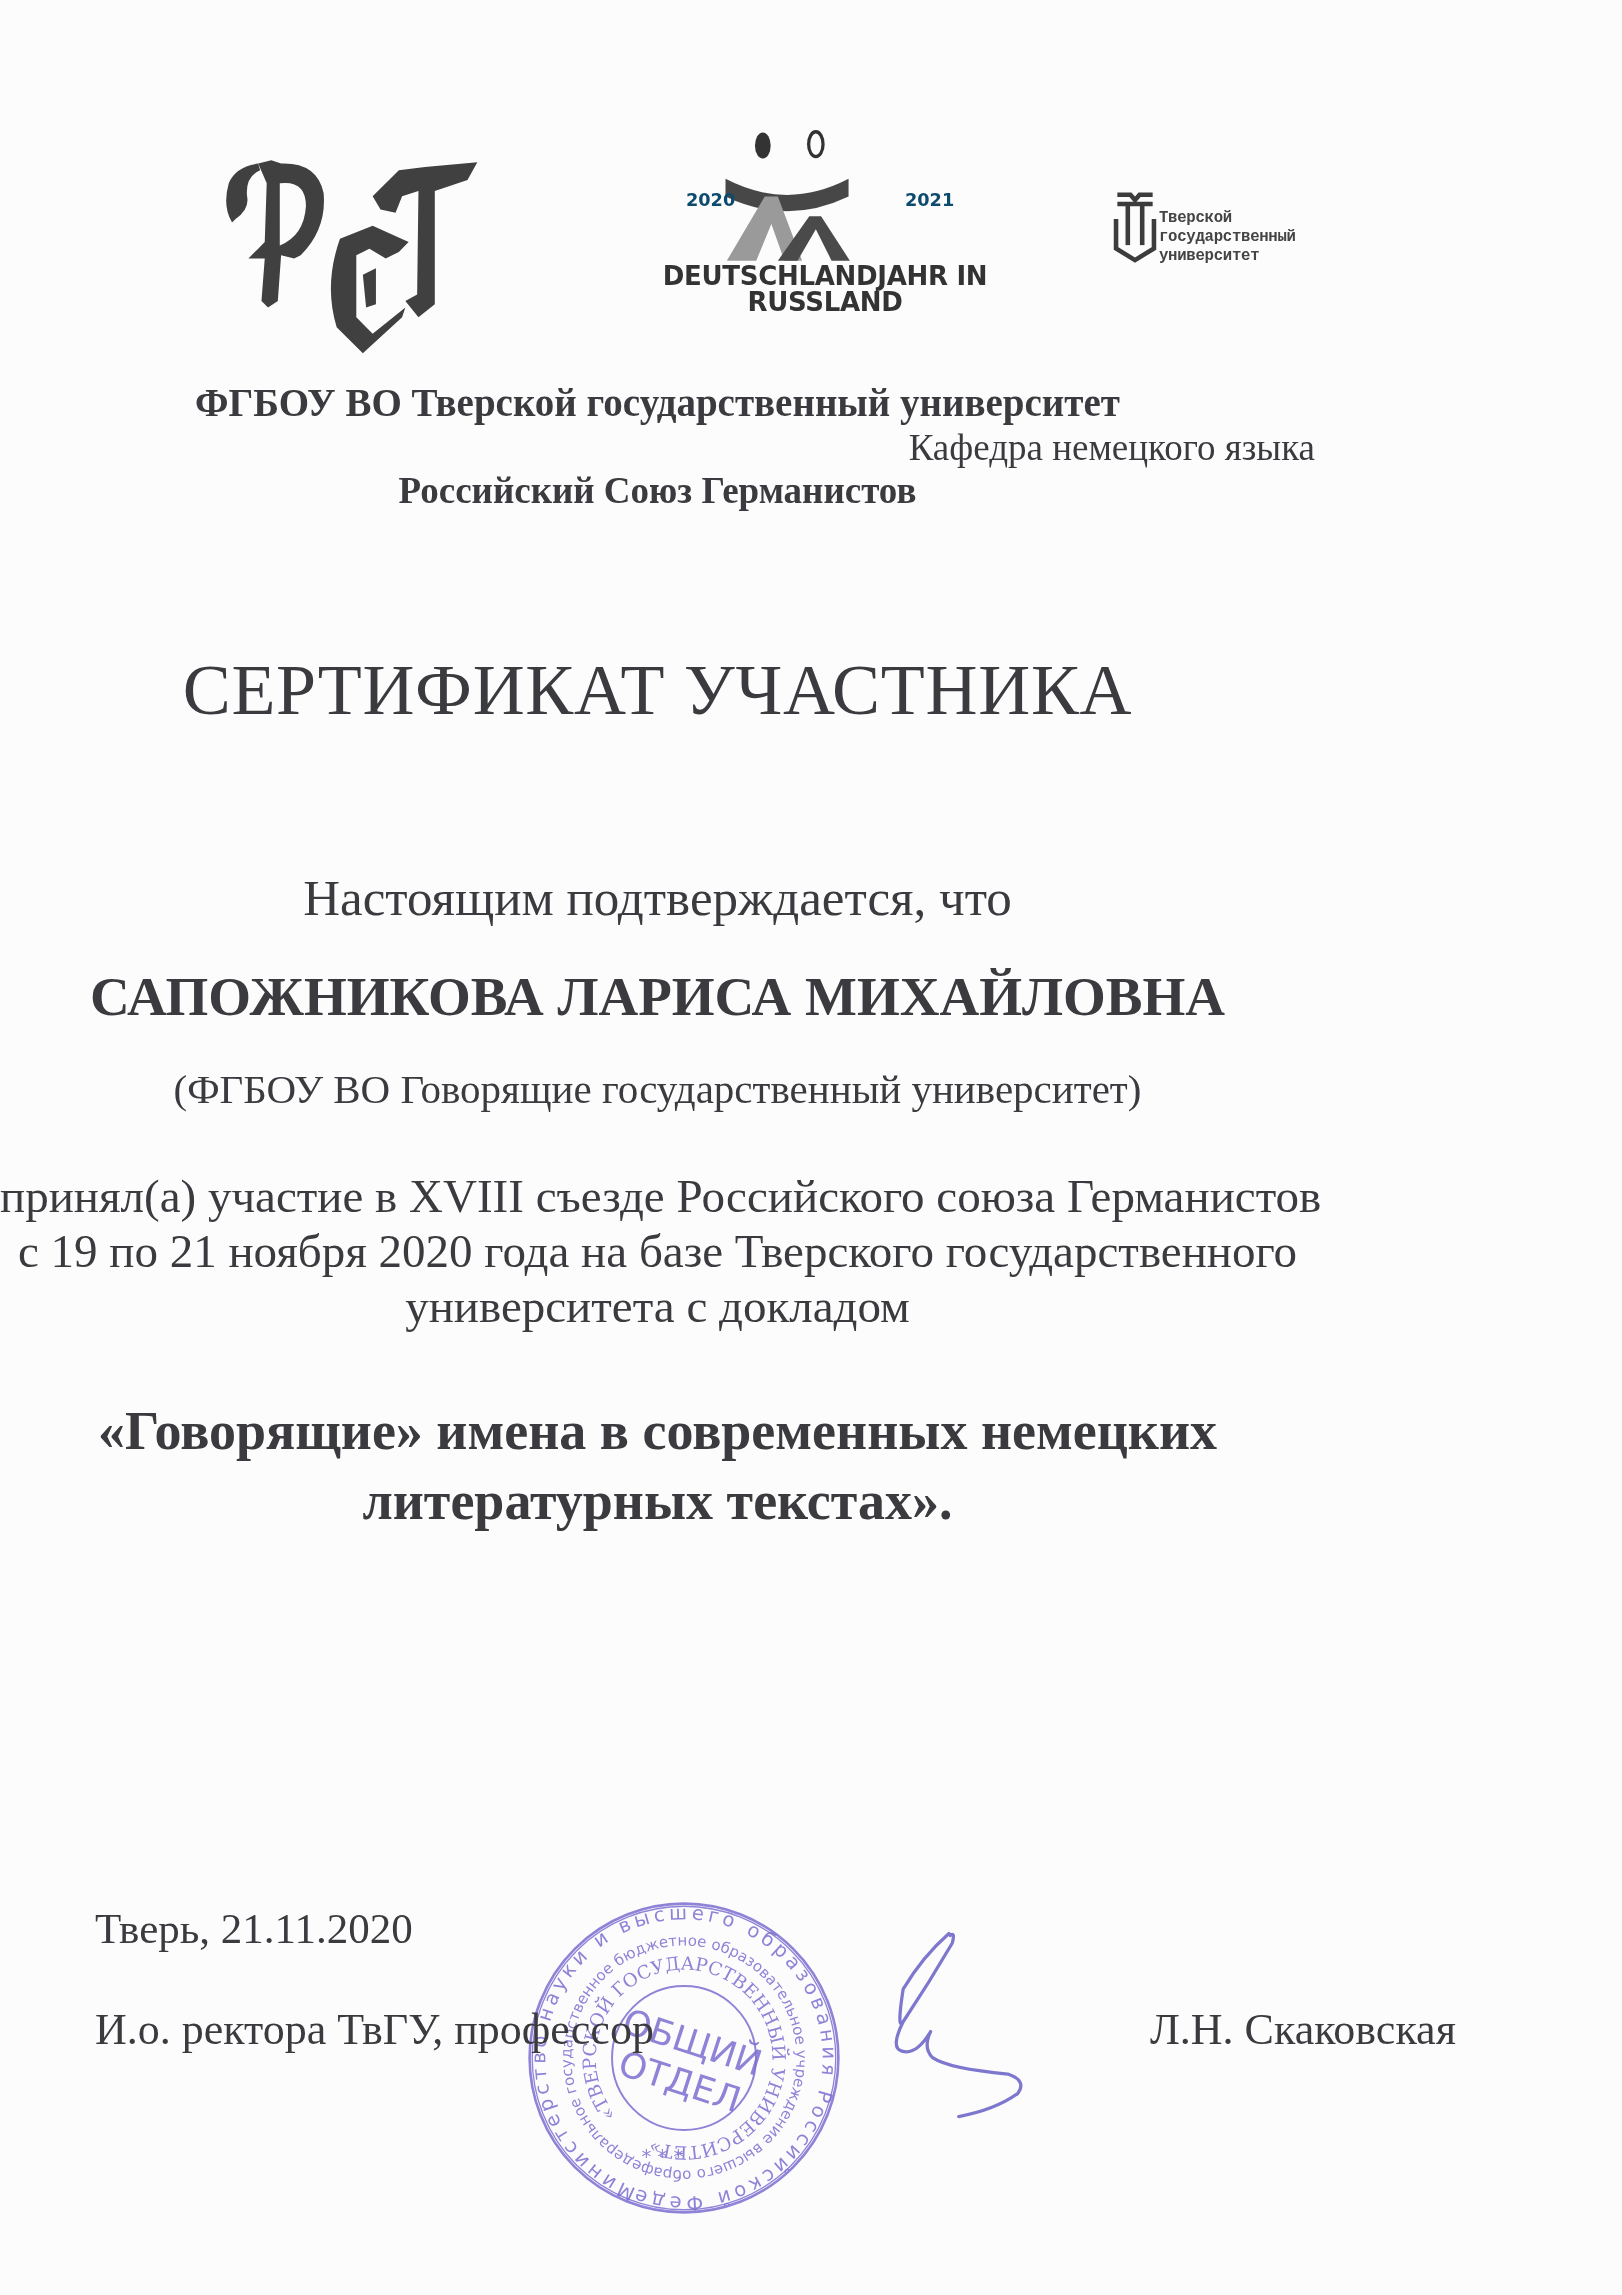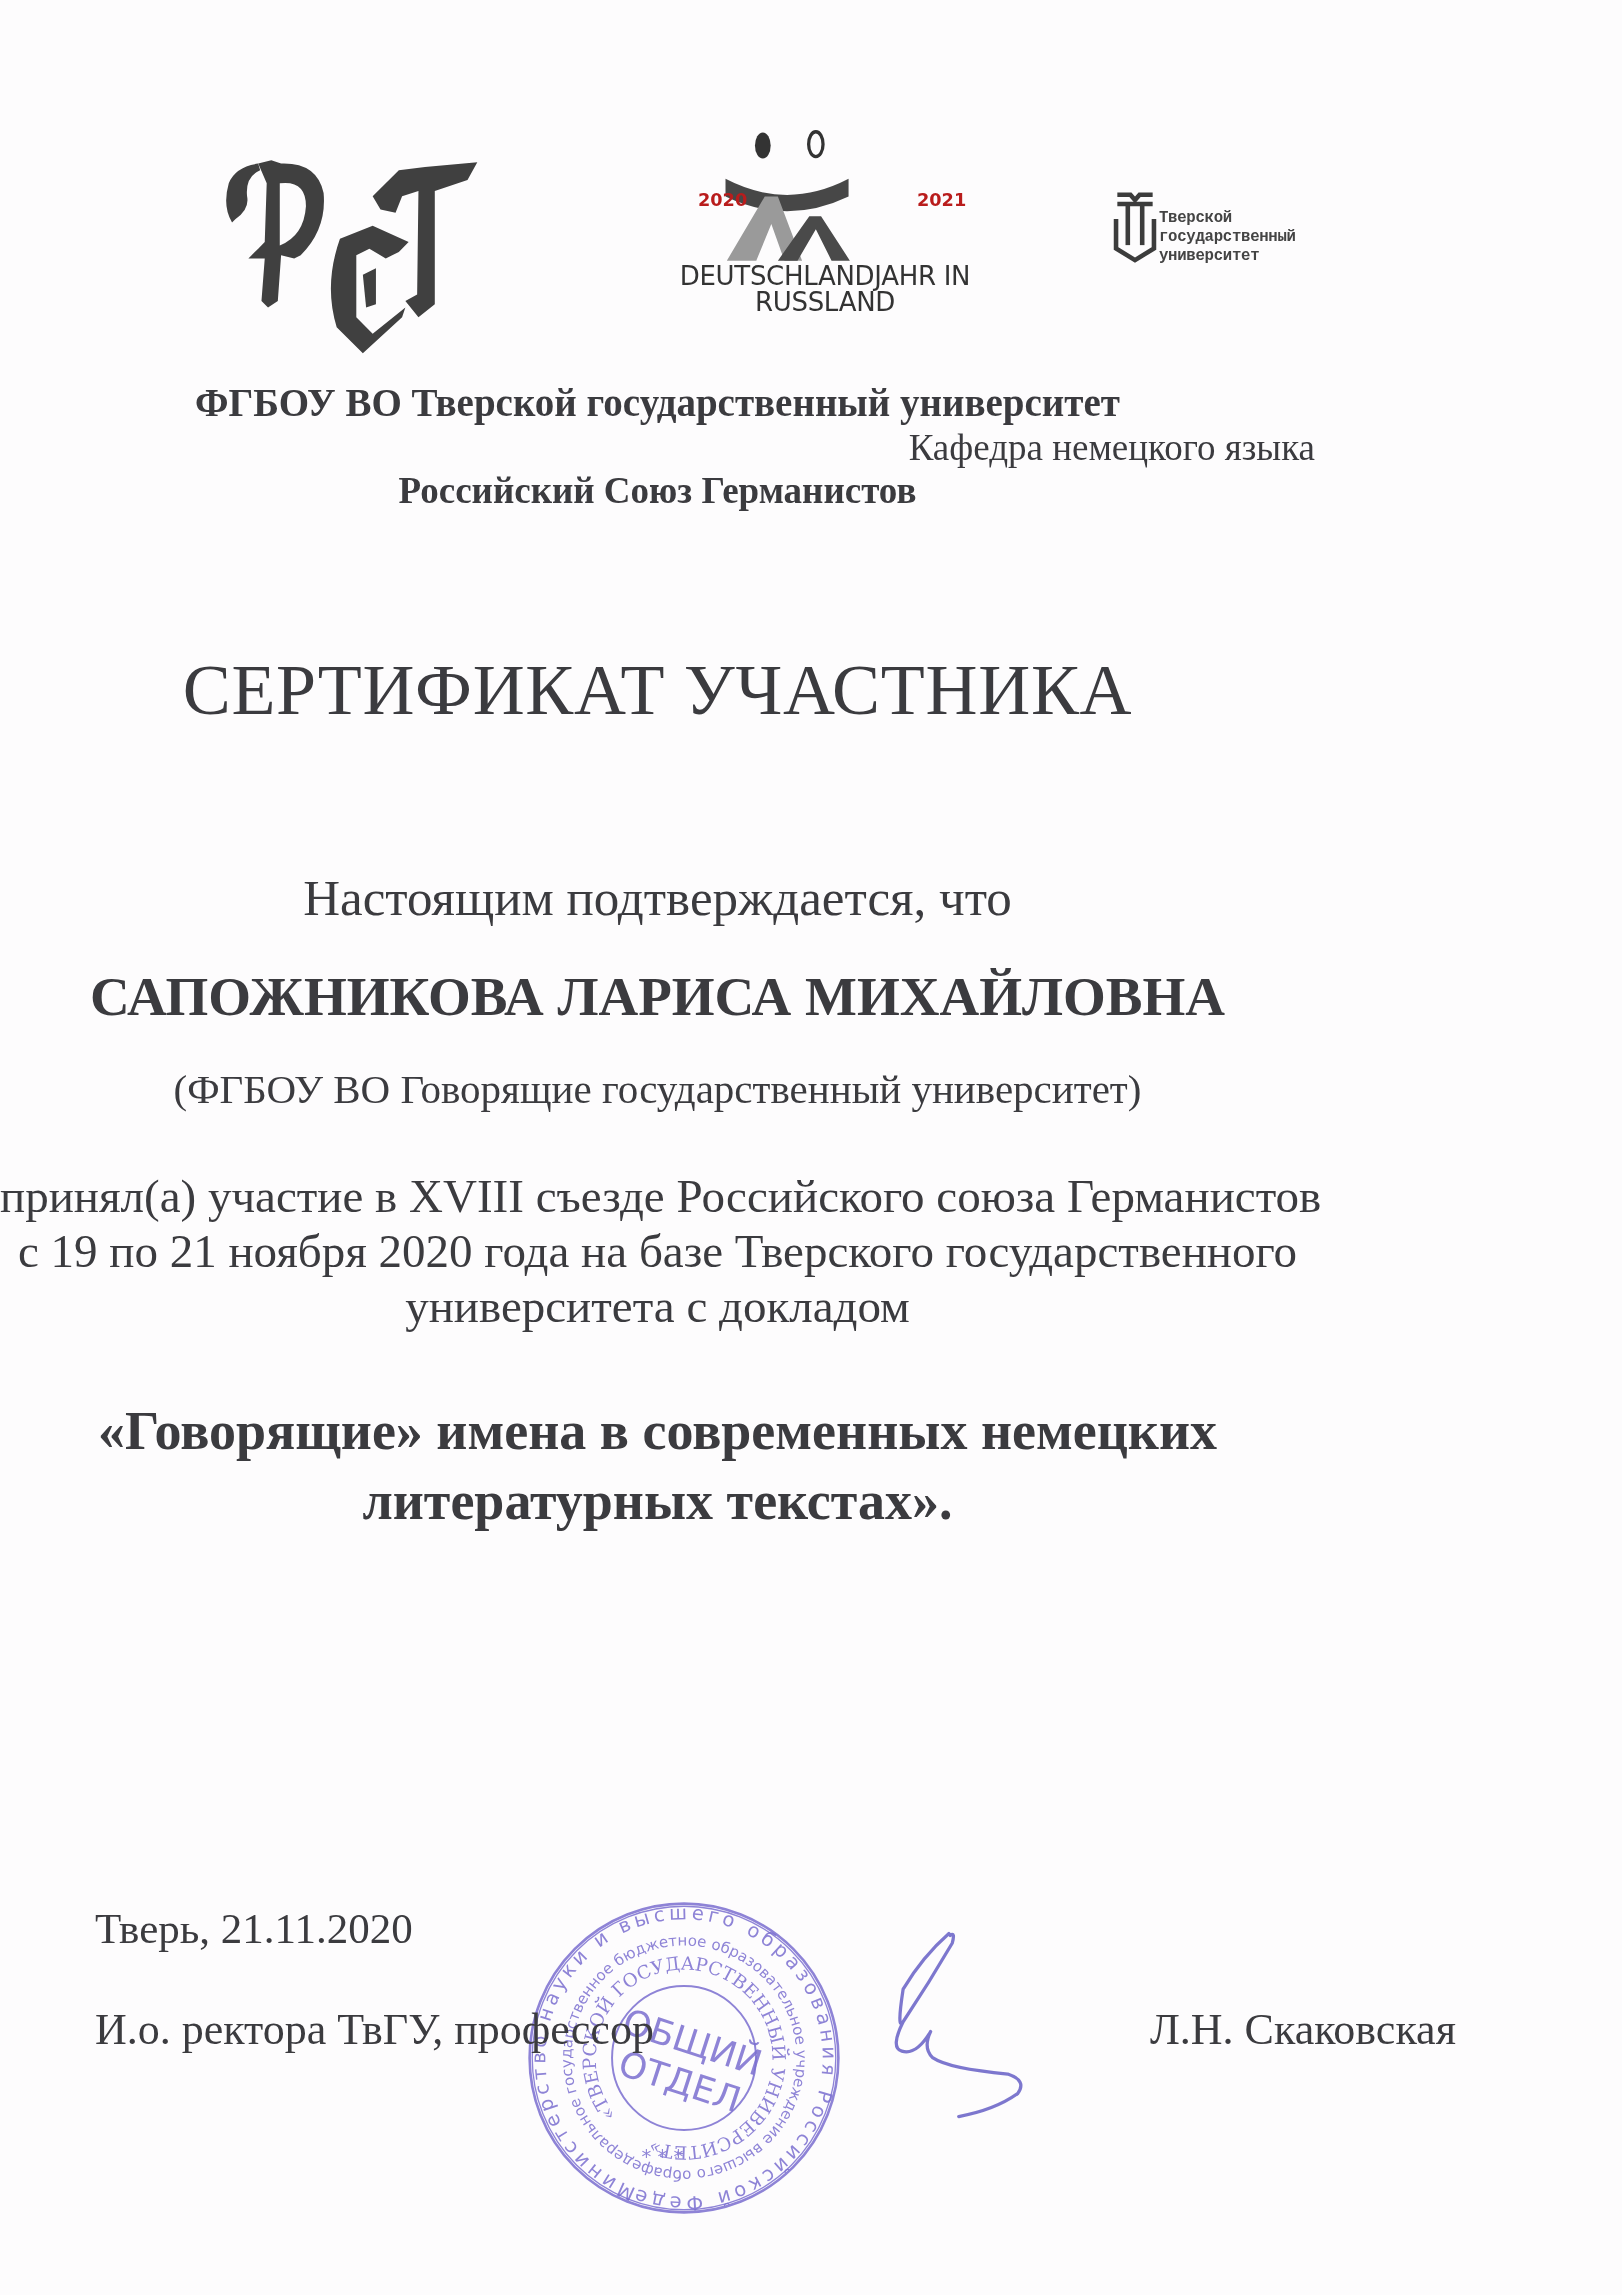--- a/index.html
+++ b/index.html
@@ -15,26 +15,26 @@
   }
   .bold { font-weight: bold; }
   .abs { position: absolute; white-space: nowrap; line-height: 1; }
 
   
   #logo-rsg { position: absolute; left: 209px; top: 144px; width: 275px; height: 242px; }
   #logo-dj { position: absolute; left: 622px; top: 118px; width: 406px; height: 190px; }
   #logo-tvgu { position: absolute; left: 1112px; top: 183px; width: 249px; height: 92px; }
   .dj-title {
     position: absolute; left: 0; top: 145px; width: 406px; text-align: center;
-    font-family: "DejaVu Sans", "Liberation Sans", sans-serif; font-weight: normal;
+    font-family: "DejaVu Sans", "Liberation Sans", sans-serif; font-weight: bold;
     font-size: 26px; letter-spacing: -0.3px; color: #333; line-height: 1;
   }
   .dj-year {
     position: absolute; top: 74px; font-family: "DejaVu Sans", sans-serif;
-    font-weight: bold; font-size: 17.7px; color: #b91c1c; line-height: 1; margin-left: 12px;
+    font-weight: bold; font-size: 17.7px; color: #0c4a6e; line-height: 1;
   }
   .tvgu-text {
     position: absolute; left: 47px; top: 26px;
     font-family: Liberation Mono, monospace; font-weight: bold;
     font-size: 15.7px; line-height: 19px; color: #444; letter-spacing: -0.3px;
   }
 
   
   #stamp { position: absolute; left: 527px; top: 1901px; width: 314px; height: 314px; }
   #signature { position: absolute; left: 877px; top: 1917px; width: 170px; height: 216px; }

